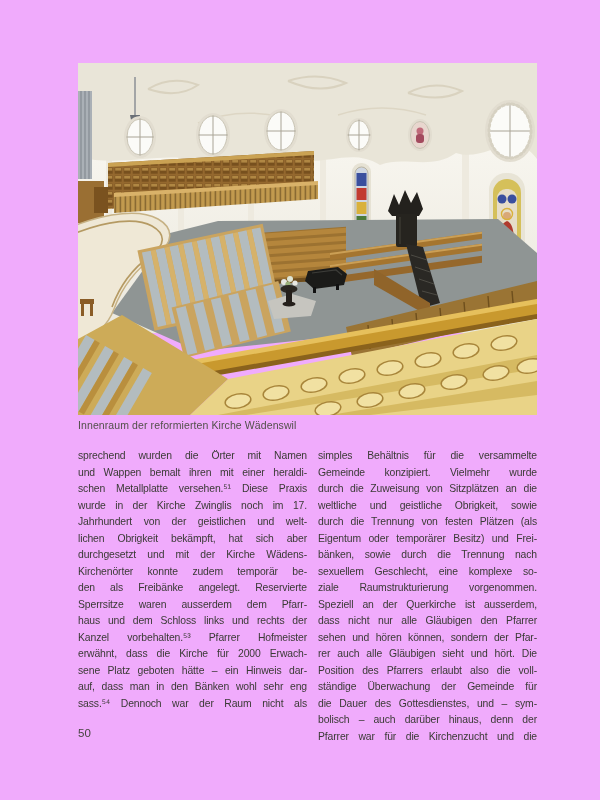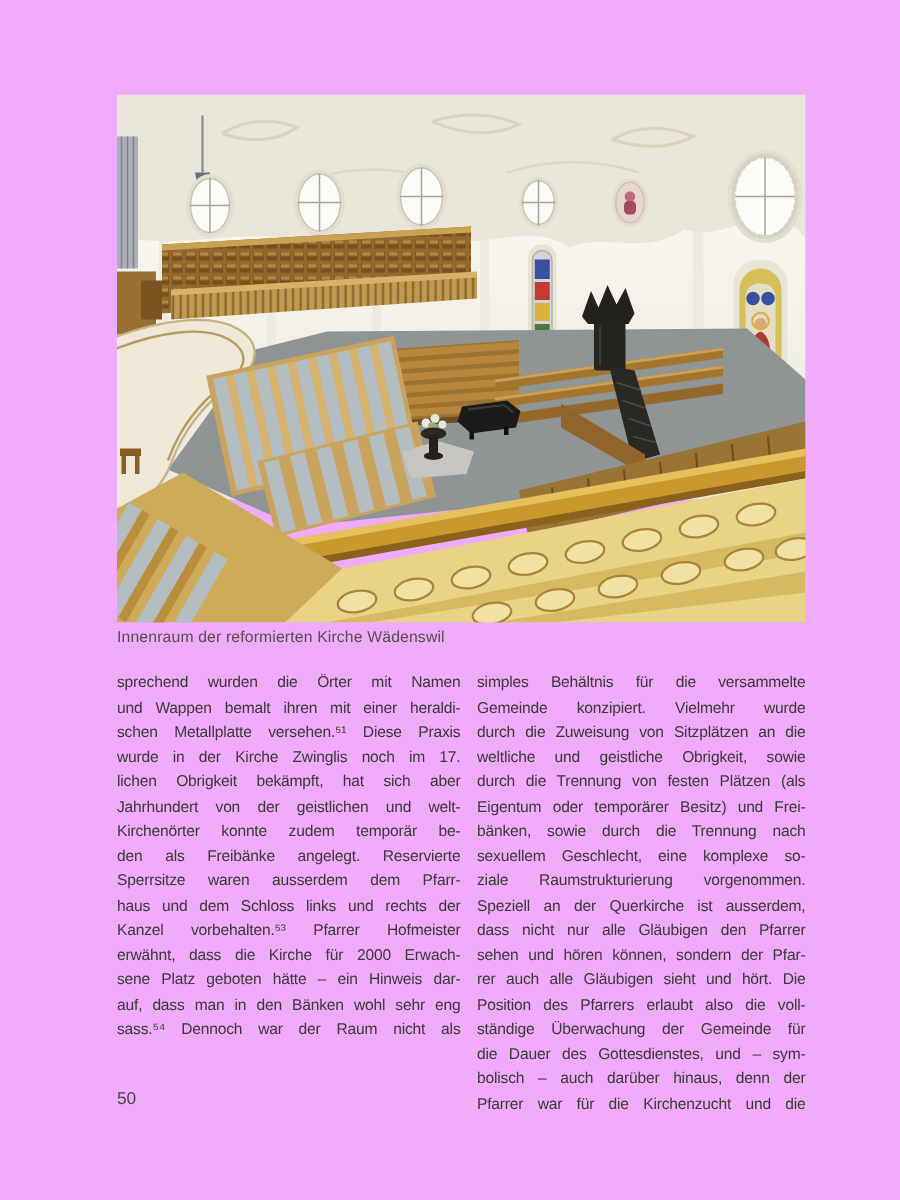--- a/index.html
+++ b/index.html
@@ -310,22 +310,23 @@
   </svg>
 
   <div class="caption">Innenraum der reformierten Kirche Wädenswil</div>
 
   <div class="textcols">
     <div class="col col-left">
         <div class="tline">sprechend wurden die Örter mit Namen</div>
         <div class="tline">und Wappen bemalt ihren mit einer heraldi-</div>
         <div class="tline">schen Metallplatte versehen.⁵¹ Diese Praxis</div>
         <div class="tline">wurde in der Kirche Zwinglis noch im 17.</div>
+        <div class="tline">Jahrhundert von der geistlichen und welt-</div>
         <div class="tline">lichen Obrigkeit bekämpft, hat sich aber</div>
-        <div class="tline">Jahrhundert von der geistlichen und welt-</div>
+        <div class="tline">durchgesetzt und mit der Kirche Wädens-</div>
         <div class="tline">Kirchenörter konnte zudem temporär be-</div>
         <div class="tline">den als Freibänke angelegt. Reservierte</div>
         <div class="tline">Sperrsitze waren ausserdem dem Pfarr-</div>
         <div class="tline">haus und dem Schloss links und rechts der</div>
         <div class="tline">Kanzel vorbehalten.⁵³ Pfarrer Hofmeister</div>
         <div class="tline">erwähnt, dass die Kirche für 2000 Erwach-</div>
         <div class="tline">sene Platz geboten hätte – ein Hinweis dar-</div>
         <div class="tline">auf, dass man in den Bänken wohl sehr eng</div>
         <div class="tline">sass.⁵⁴ Dennoch war der Raum nicht als</div>
       </div>

